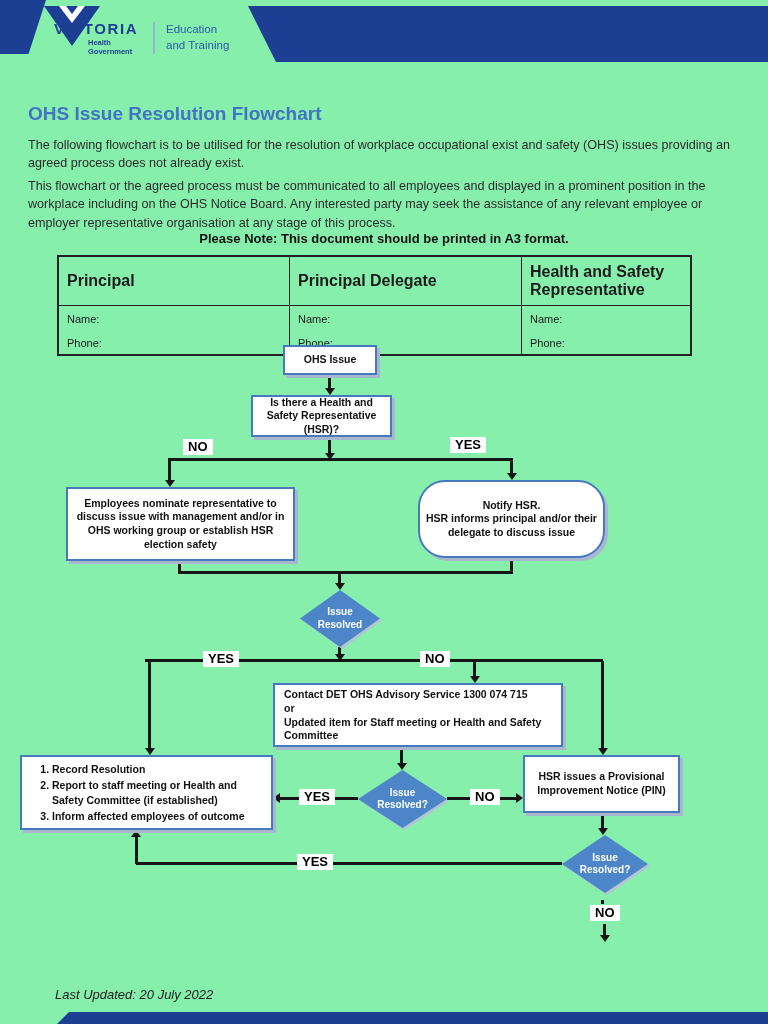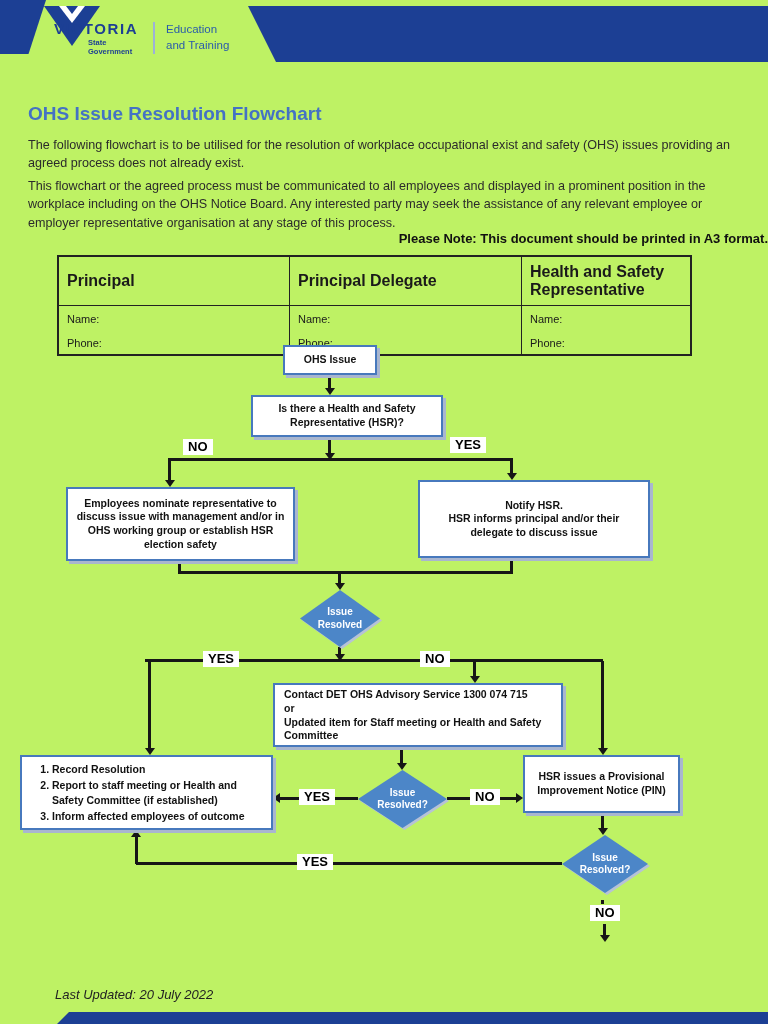--- a/index.html
+++ b/index.html
@@ -1,35 +1,35 @@
 <!DOCTYPE html>
 <html><head>
 <meta charset="utf-8">
 <style>
   html,body{margin:0;padding:0;background:#e8e8e8;}
-  .page{position:relative;width:768px;height:1024px;background:#bef264;overflow:hidden;
+  .page{position:relative;width:768px;height:1024px;background:#86efac;overflow:hidden;
         font-family:"Liberation Sans",sans-serif;color:#1a1a1a;margin:0 auto;}
   
   .hdr-left-band{position:absolute;left:0;top:8;width:46px;height:54px;background:#1c3f94;
         clip-path:polygon(0 0,100% 0,62% 100%,0 100%);}
   .hdr-right-band{position:absolute;left:240px;top:6px;width:528px;height:56px;background:#1c3f94;
         clip-path:polygon(8px 0,100% 0,100% 100%,36px 100%);}
   .logo-tri{position:absolute;left:44px;top:6px;}
   .brand{position:absolute;left:54px;top:20px;font-size:15px;font-weight:bold;letter-spacing:1.6px;
         color:#1c3f94;z-index:3;}
   .brand-sub{position:absolute;left:88px;top:38px;font-size:7.5px;font-weight:bold;line-height:1.2;
         color:#1c3f94;z-index:3;}
   .hdr-divider{position:absolute;left:153px;top:22px;width:2px;height:32px;background:#9db1d8;}
   .dept{position:absolute;left:166px;top:22px;font-size:11.5px;line-height:1.35;color:#2a5caa;}
   
   .doc-title{position:absolute;left:28px;top:103px;font-size:19px;font-weight:bold;color:#4472c4;}
   .para{position:absolute;left:28px;width:718px;font-size:12.6px;line-height:1.45;color:#2b2b2b;}
   .p1{top:136px;}
   .p2{top:177px;}
-  .note{position:absolute;left:0;top:231px;width:768px;text-align:right;font-size:13px;font-weight:bold;color:#111;}
+  .note{position:absolute;left:0;top:231px;width:768px;text-align:center;font-size:13px;font-weight:bold;color:#111;}
   
   .ctable{position:absolute;left:57px;top:255px;width:635px;border-collapse:collapse;
         border:2px solid #222;}
   .ctable th{border:1.5px solid #222;font-size:16px;font-weight:bold;text-align:left;
         padding:6px 8px;height:16px;}
   .ctable td{border:1.5px solid #222;font-size:11px;vertical-align:top;padding:7px 8px 5px 8px;height:34px;}
   .ctable td .ph{display:block;margin-top:12px;}
   
   .flow{position:absolute;left:0;top:340px;width:768px;height:650px;}
   .fbox{position:absolute;background:#fff;border:2px solid #4779bd;box-shadow:3px 3px 0 #a9b6cf;
@@ -68,21 +68,21 @@
   <div>
     <div class="hdr-left-band"></div>
     <div class="hdr-right-band"></div>
     <svg class="logo-tri" width="56" height="40" viewBox="0 0 56 40">
       <polygon points="0,0 56,0 28,40" fill="#1c3f94"></polygon>
       <polygon points="15,0 41,0 28,17" fill="#ffffff"></polygon>
       <polygon points="22,0 34,0 28,8" fill="#1c3f94"></polygon>
     </svg>
     <div class="brand">VICTORIA</div>
     <div class="brand-sub">
-      <div>State</div>
+      <div>Health</div>
       <div>Government</div>
     </div>
     <div class="hdr-divider"></div>
     <div class="dept">
       <div>Education</div>
       <div>and Training</div>
     </div>
   </div>
 
   <div class="doc-title">OHS Issue Resolution Flowchart</div>
@@ -110,23 +110,23 @@
         <span>Name:</span>
         <span class="ph">Phone:</span>
       </td>
     </tr>
   </tbody>
     </table>
 
   <div class="flow">
 
     <div class="fbox" style="left:283px;top:5px;width:94px;height:30px;">OHS Issue</div>
-    <div class="fbox" style="left:251px;top:55px;width:192px;height:42px;">Is there a Health and Safety Representative (HSR)?</div>
+    <div class="fbox" style="left:251px;top:55px;width:141px;height:42px;">Is there a Health and Safety Representative (HSR)?</div>
     <div class="fbox" style="left:66px;top:147px;width:229px;height:74px;">Employees nominate representative to discuss issue with management and/or in OHS working group or establish HSR election safety</div>
-    <div class="fbox" style="left:418px;top:140px;width:232px;height:78px;">
+    <div class="fbox" style="left:418px;top:140px;width:187px;height:78px;border-radius:27px;">
       <div>
         <div>Notify HSR.</div>
         <div>HSR informs principal and/or their delegate to discuss issue</div>
       </div>
     </div>
 
     <div class="dwrap" style="left:300px;top:250px;width:80px;height:57px;">
       <div class="diamond">
         <span>Issue Resolved</span>
       </div>

